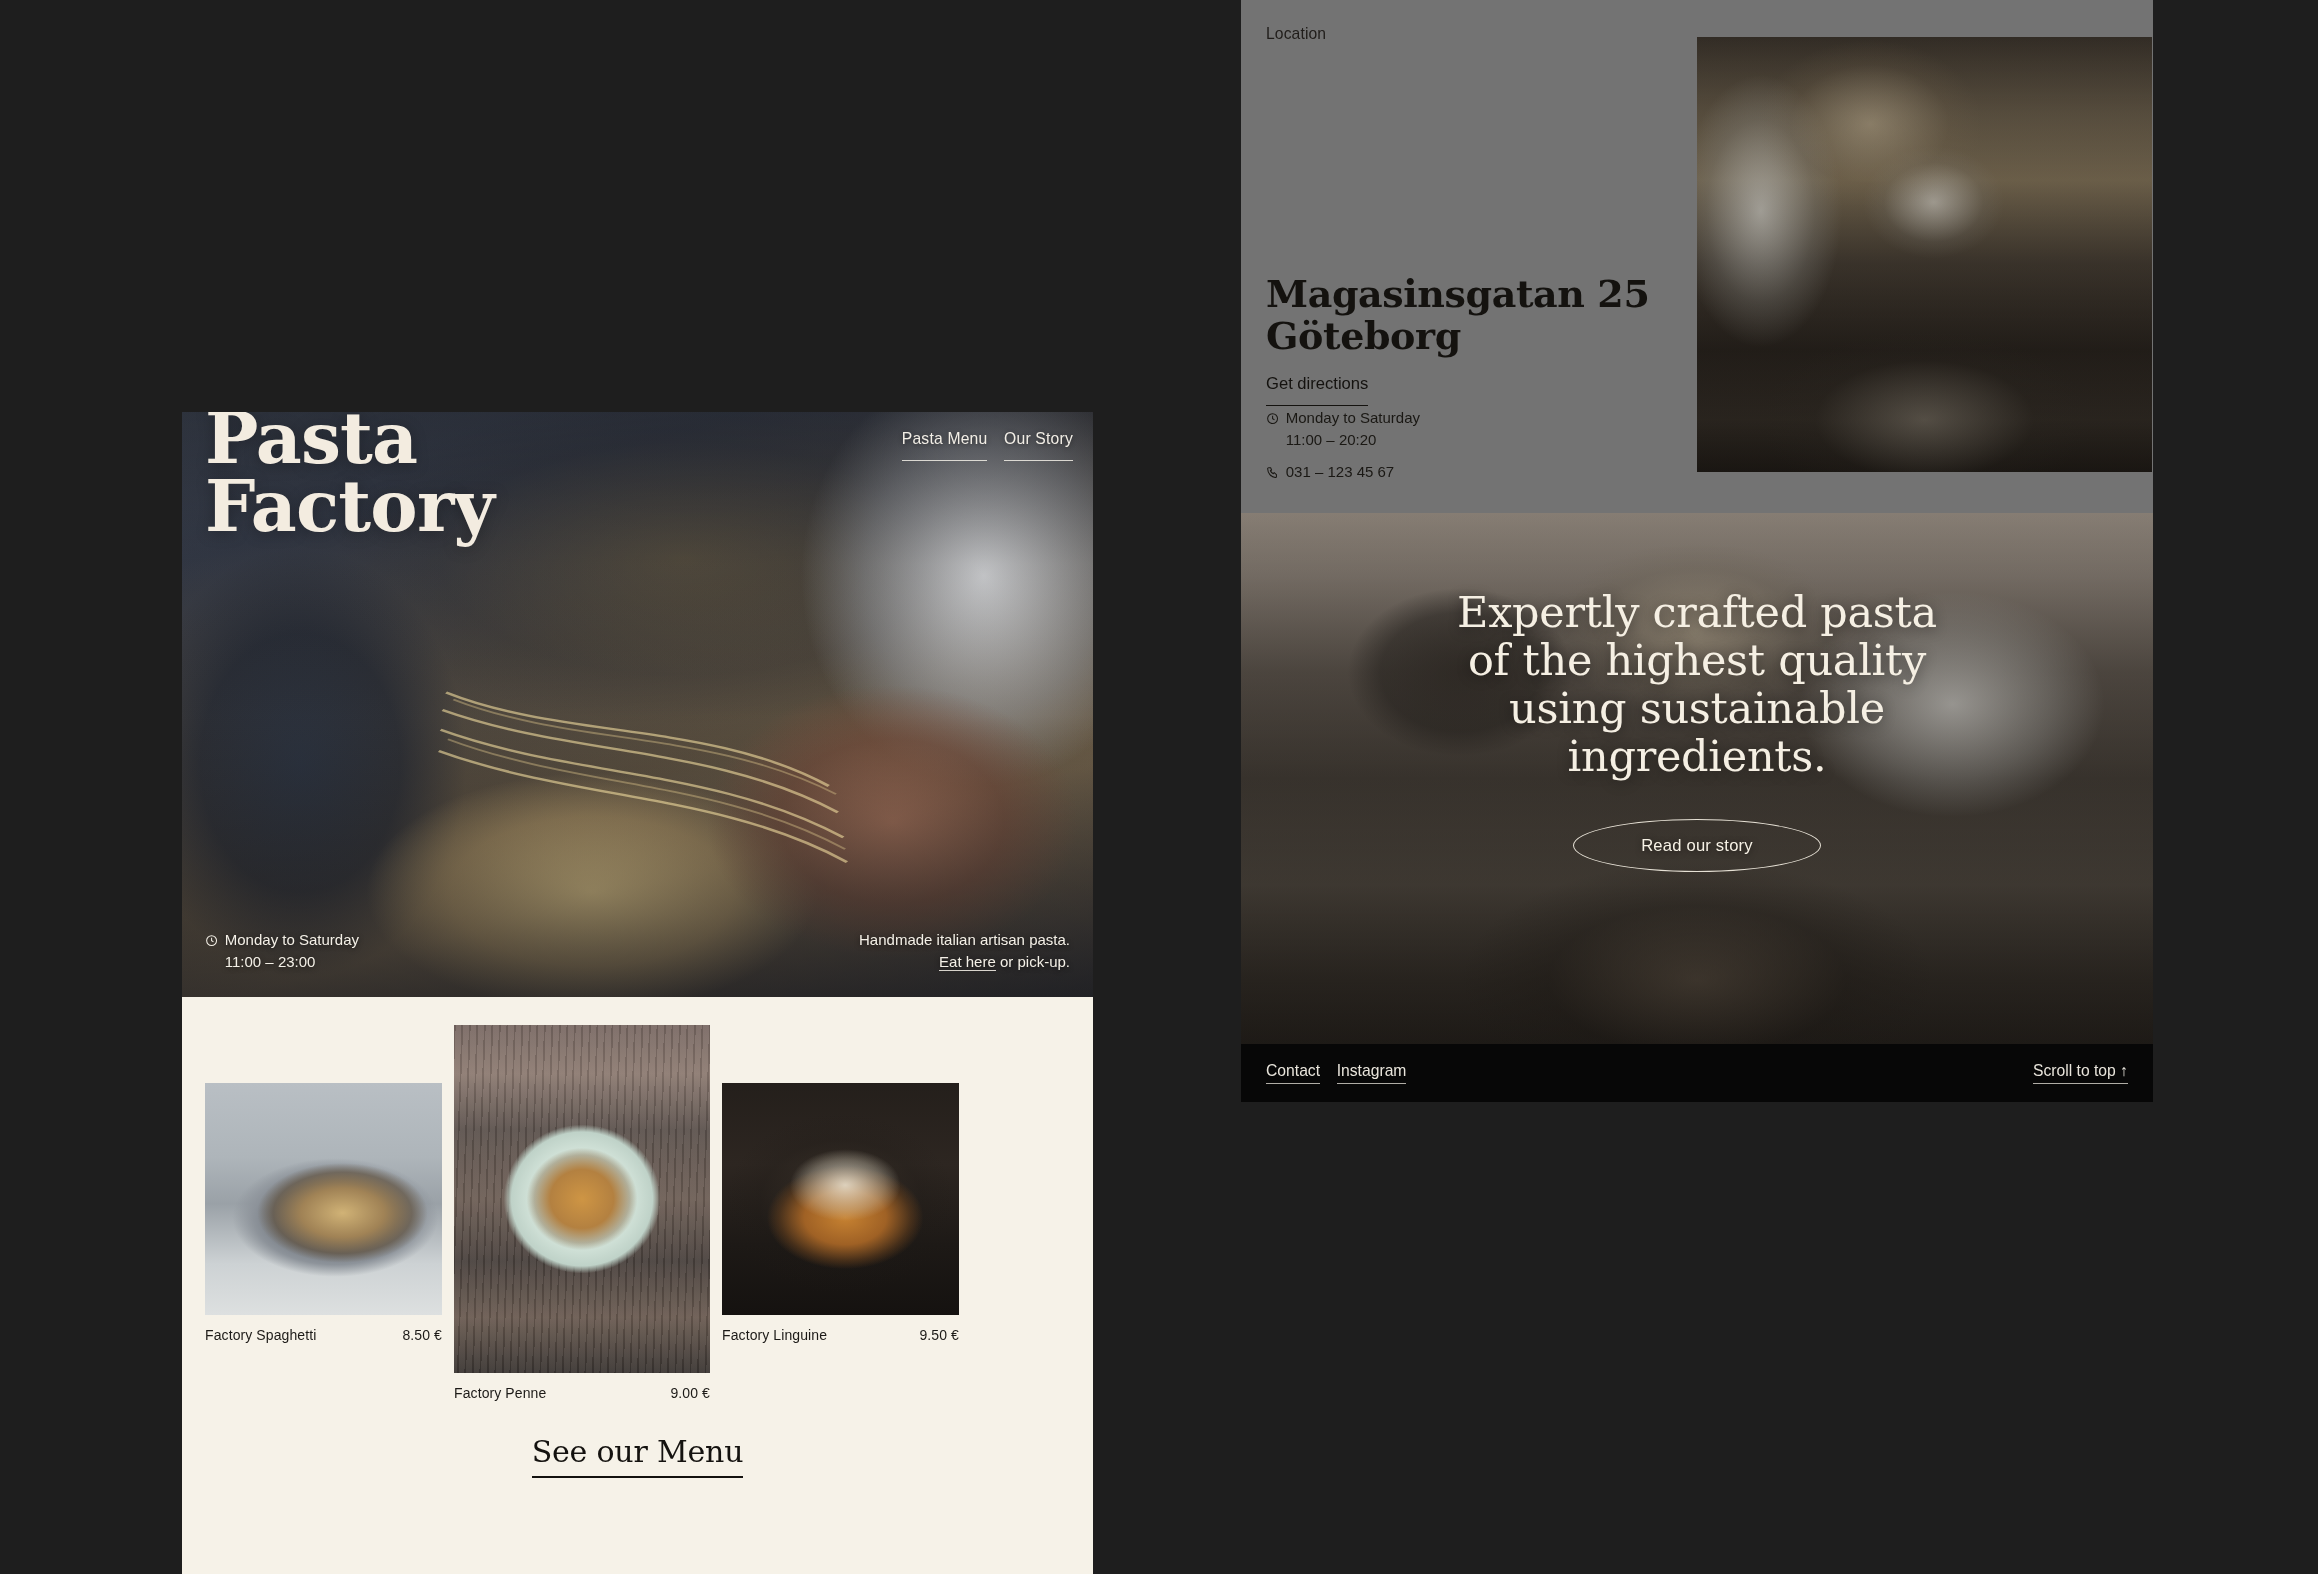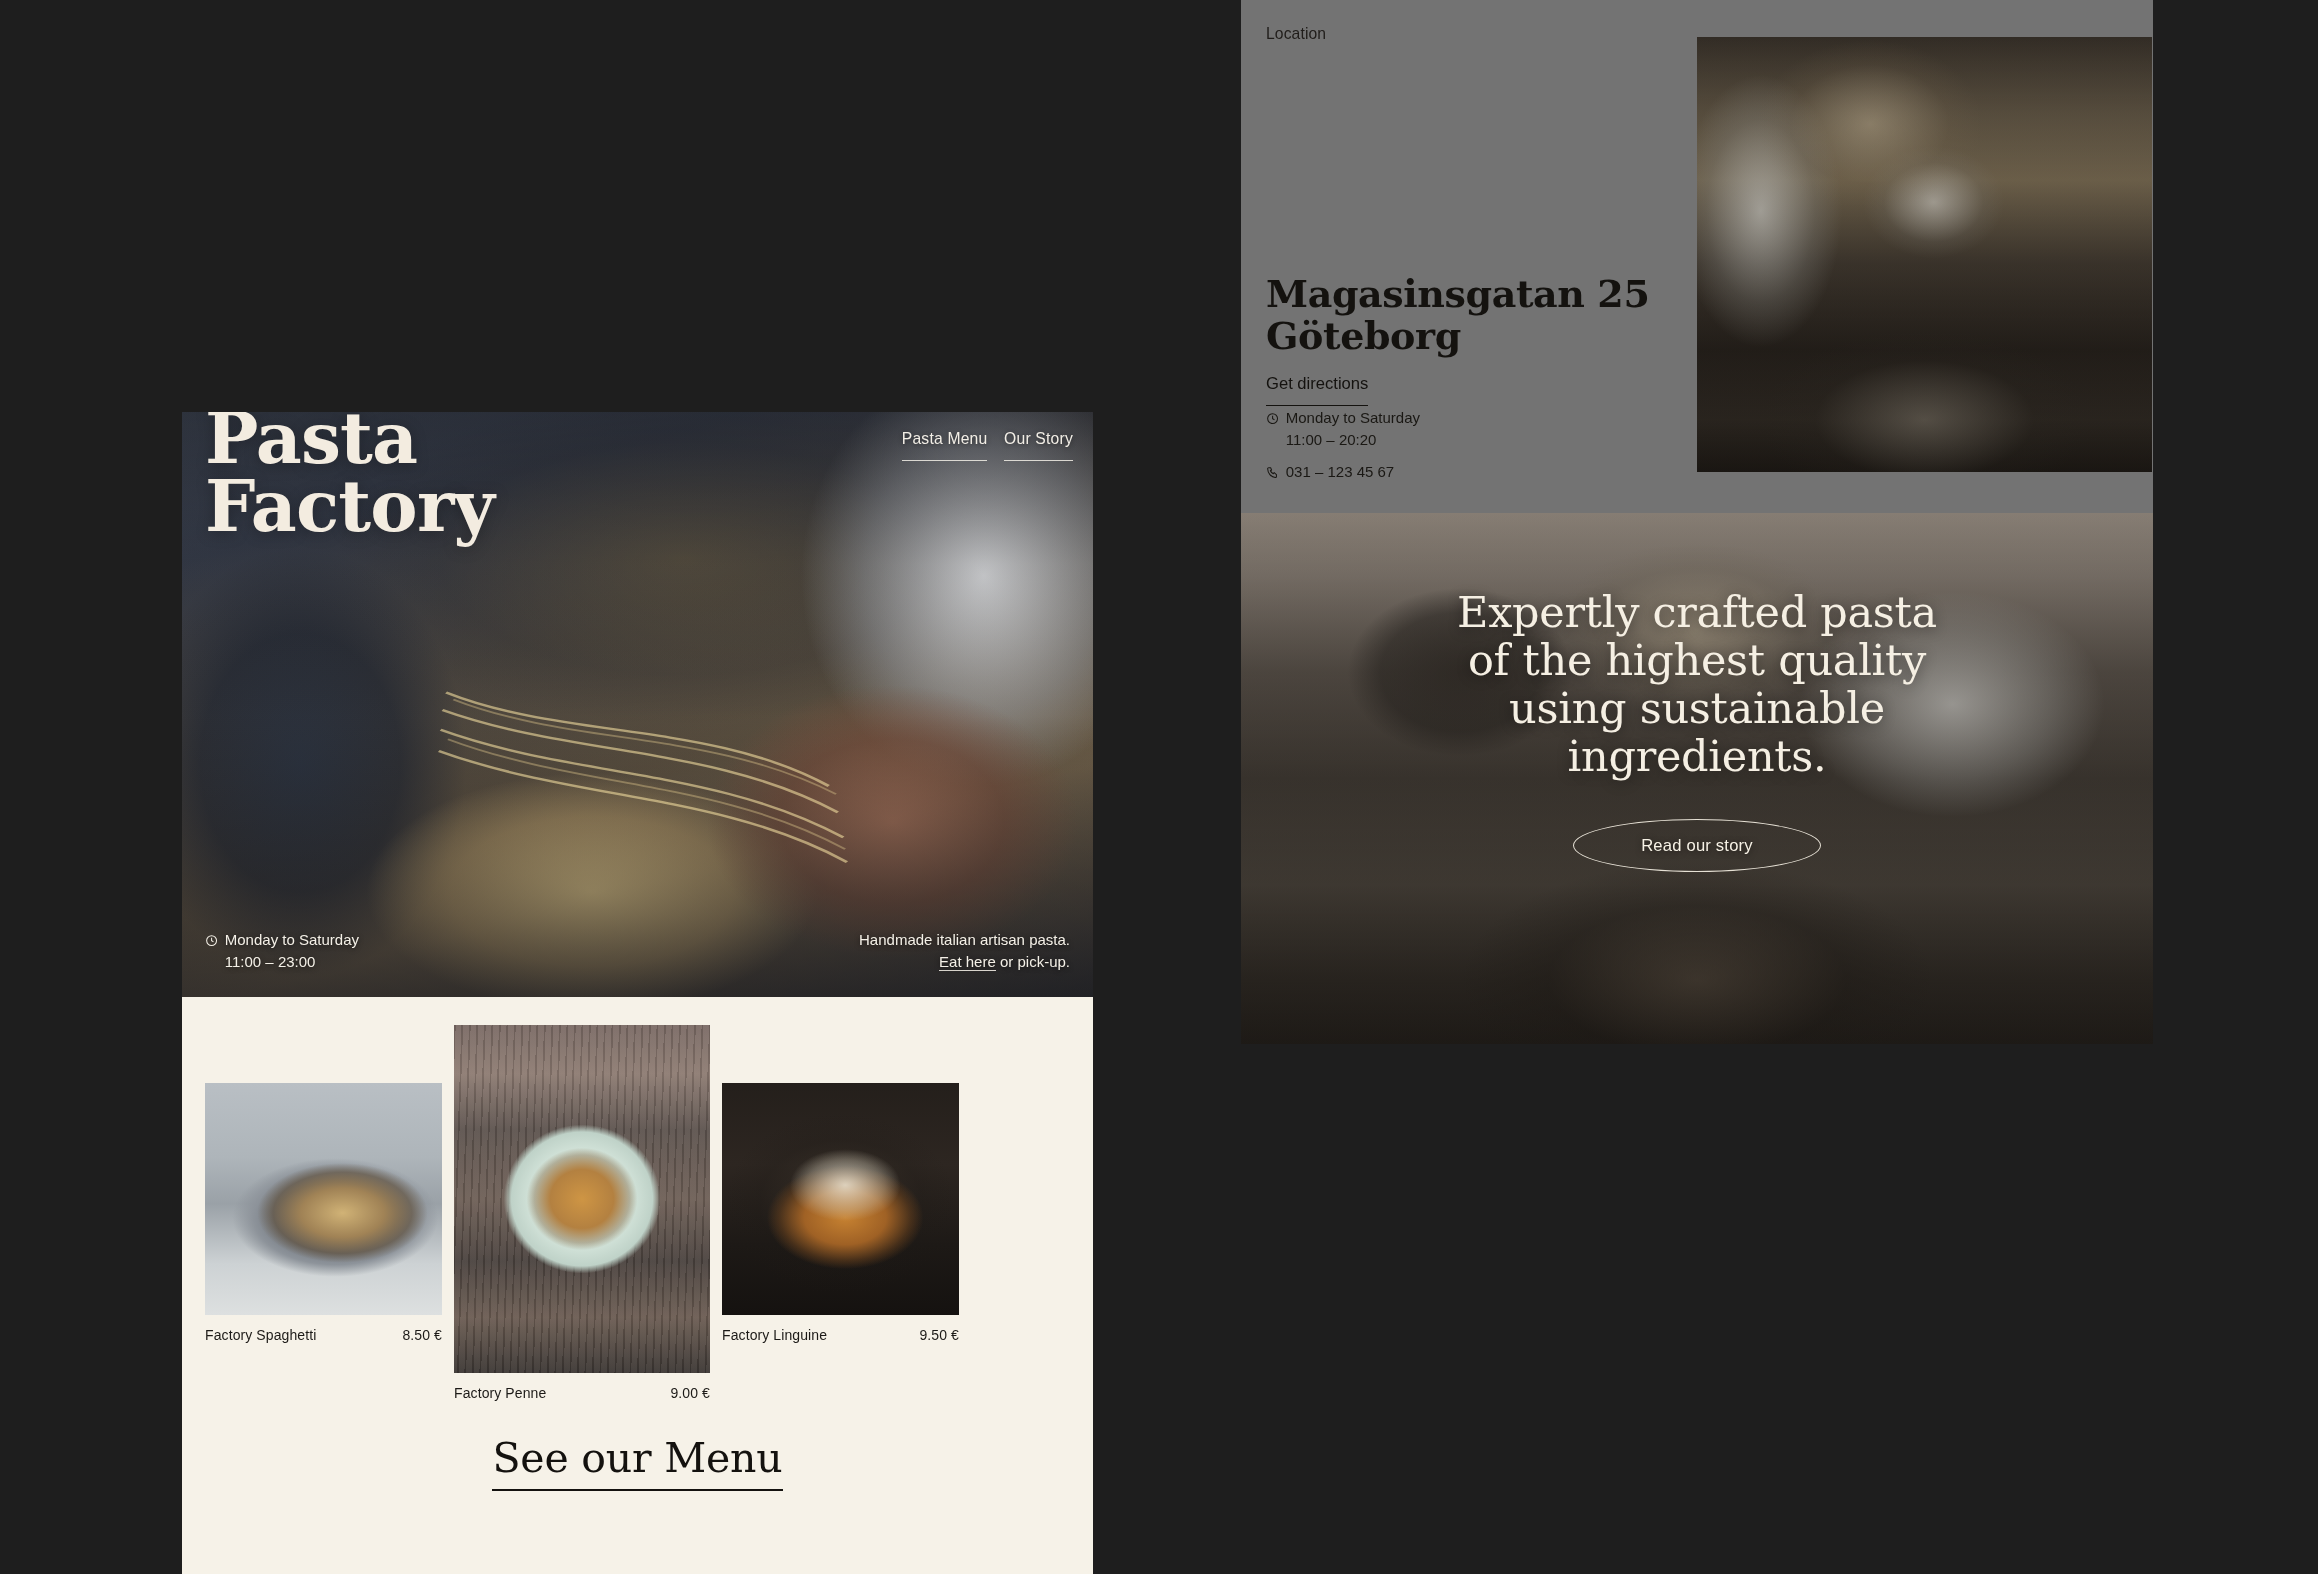--- a/index.html
+++ b/index.html
@@ -177,21 +177,21 @@
       linear-gradient(to bottom, #241f1b 0%, #2d2621 35%, #1d1916 70%, #151210 100%);
   }
 
   .see-menu-wrap {
     text-align: center;
     padding: 33px 0 0 0;
   }
   .see-menu {
     display: inline-block;
     font-family: "DejaVu Serif", "Liberation Serif", serif;
-    font-size: 41px;
+    font-size: 30px;
     color: #14120f;
     text-decoration: none;
     border-bottom: 2.1px solid #14120f;
     padding-bottom: 7.5px;
     letter-spacing: -0.2px;
   }
 
   
   .right-panel {
     position: absolute;
@@ -486,17 +486,24 @@
         <span>using sustainable</span><br>
         <span>ingredients.</span>
       </div>
 
       <a class="story-cta" href="#">
         <span class="ring"></span>
         <span class="lbl">Read our story</span>
       </a>
     </section>
 
+    <footer class="panel-footer">
+      <div class="footer-left">
+        <a href="#">Contact</a>
+        <a href="#">Instagram</a>
+      </div>
+      <a href="#">Scroll to top ↑</a>
+    </footer>
 
   </div>
 
 </div>
 
 
 </body></html>

